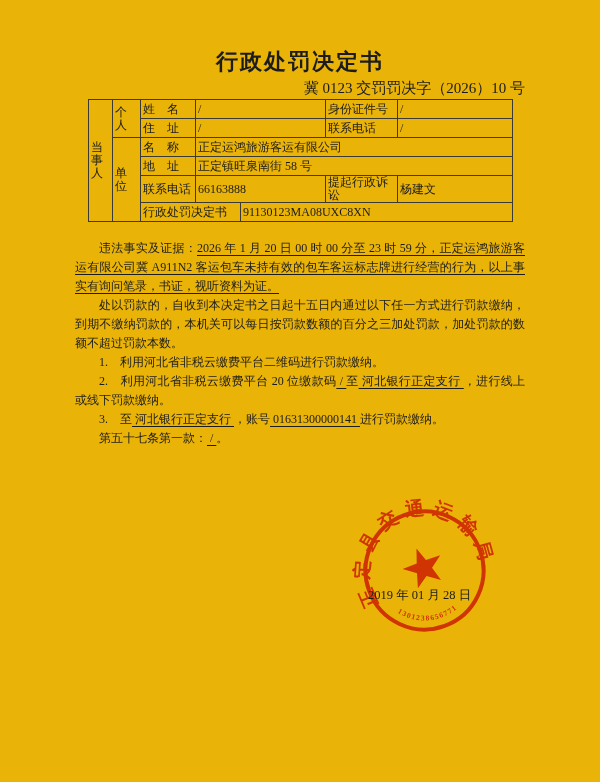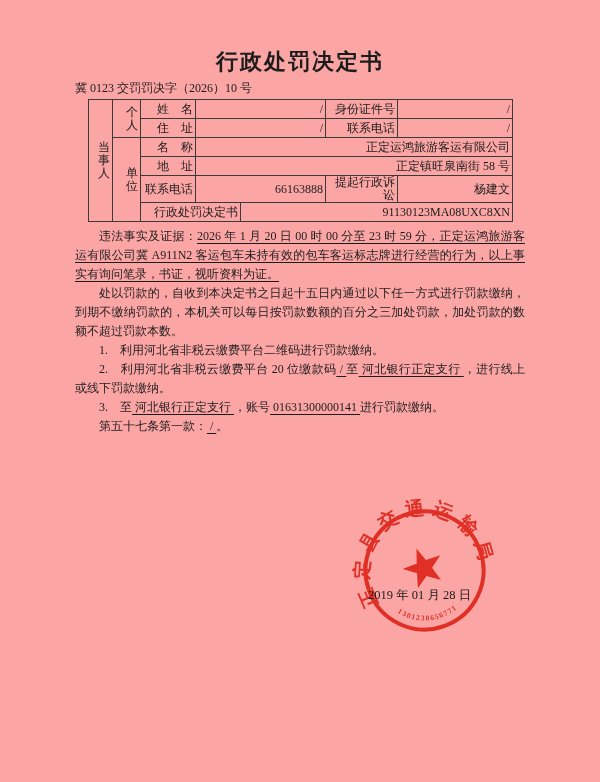--- a/index.html
+++ b/index.html
@@ -1,42 +1,42 @@
 <!DOCTYPE html>
 <html style="--seal-color: #e0301e;"><head>
 <meta charset="utf-8">
 <style>
   :root { --seal-color:#e0301e; --ink:#1c1c1c; }
   * { margin:0; padding:0; box-sizing:border-box; }
   html,body { background:#ffffff; }
   .page {
     position:relative; width:600px; height:782px; margin:0 auto;
-    background:#fca5a5; color:var(--ink);
+    background:#eab308; color:var(--ink);
     font-family:"Liberation Serif","DejaVu Serif",serif;
     overflow:hidden;
   }
   .doc-title {
     margin-top:46px; text-align:center;
     font-size:22px; font-weight:700; letter-spacing:2px; line-height:32px;
   }
   .doc-number {
-    margin:2px 75px 0 75px; text-align:left;
-    font-size:12px; line-height:16px;
+    margin:2px 75px 0 75px; text-align:right;
+    font-size:15px; line-height:16px;
   }
   table.party-table {
     border-collapse:collapse; table-layout:fixed;
     width:424px; margin:3px 0 0 88px;
     font-size:12px;
   }
   table.party-table td {
-    border:1px solid #3a3a3a; text-align:right; vertical-align:middle;
+    border:1px solid #3a3a3a; text-align:left; vertical-align:middle;
     height:19px; padding:0 2px; overflow:hidden; line-height:13px;
   }
   td.vlabel { padding:0; line-height:14px; }
-  .body-text { margin:5px 75px 0 75px; font-size:12px; }
+  .body-text { margin:17px 75px 0 75px; font-size:12px; }
   .body-text p {
     text-indent:2em; text-align:justify; line-height:19px;
   }
   .u { text-decoration:underline; text-underline-offset:3px; }
   .seal {
     position:absolute; left:352px; top:498px; width:145px; height:145px;
     transform:rotate(-20deg); opacity:0.88; pointer-events:none;
     mix-blend-mode:multiply;
   }
   .seal text { font-family:"Liberation Serif","DejaVu Serif",serif; }

